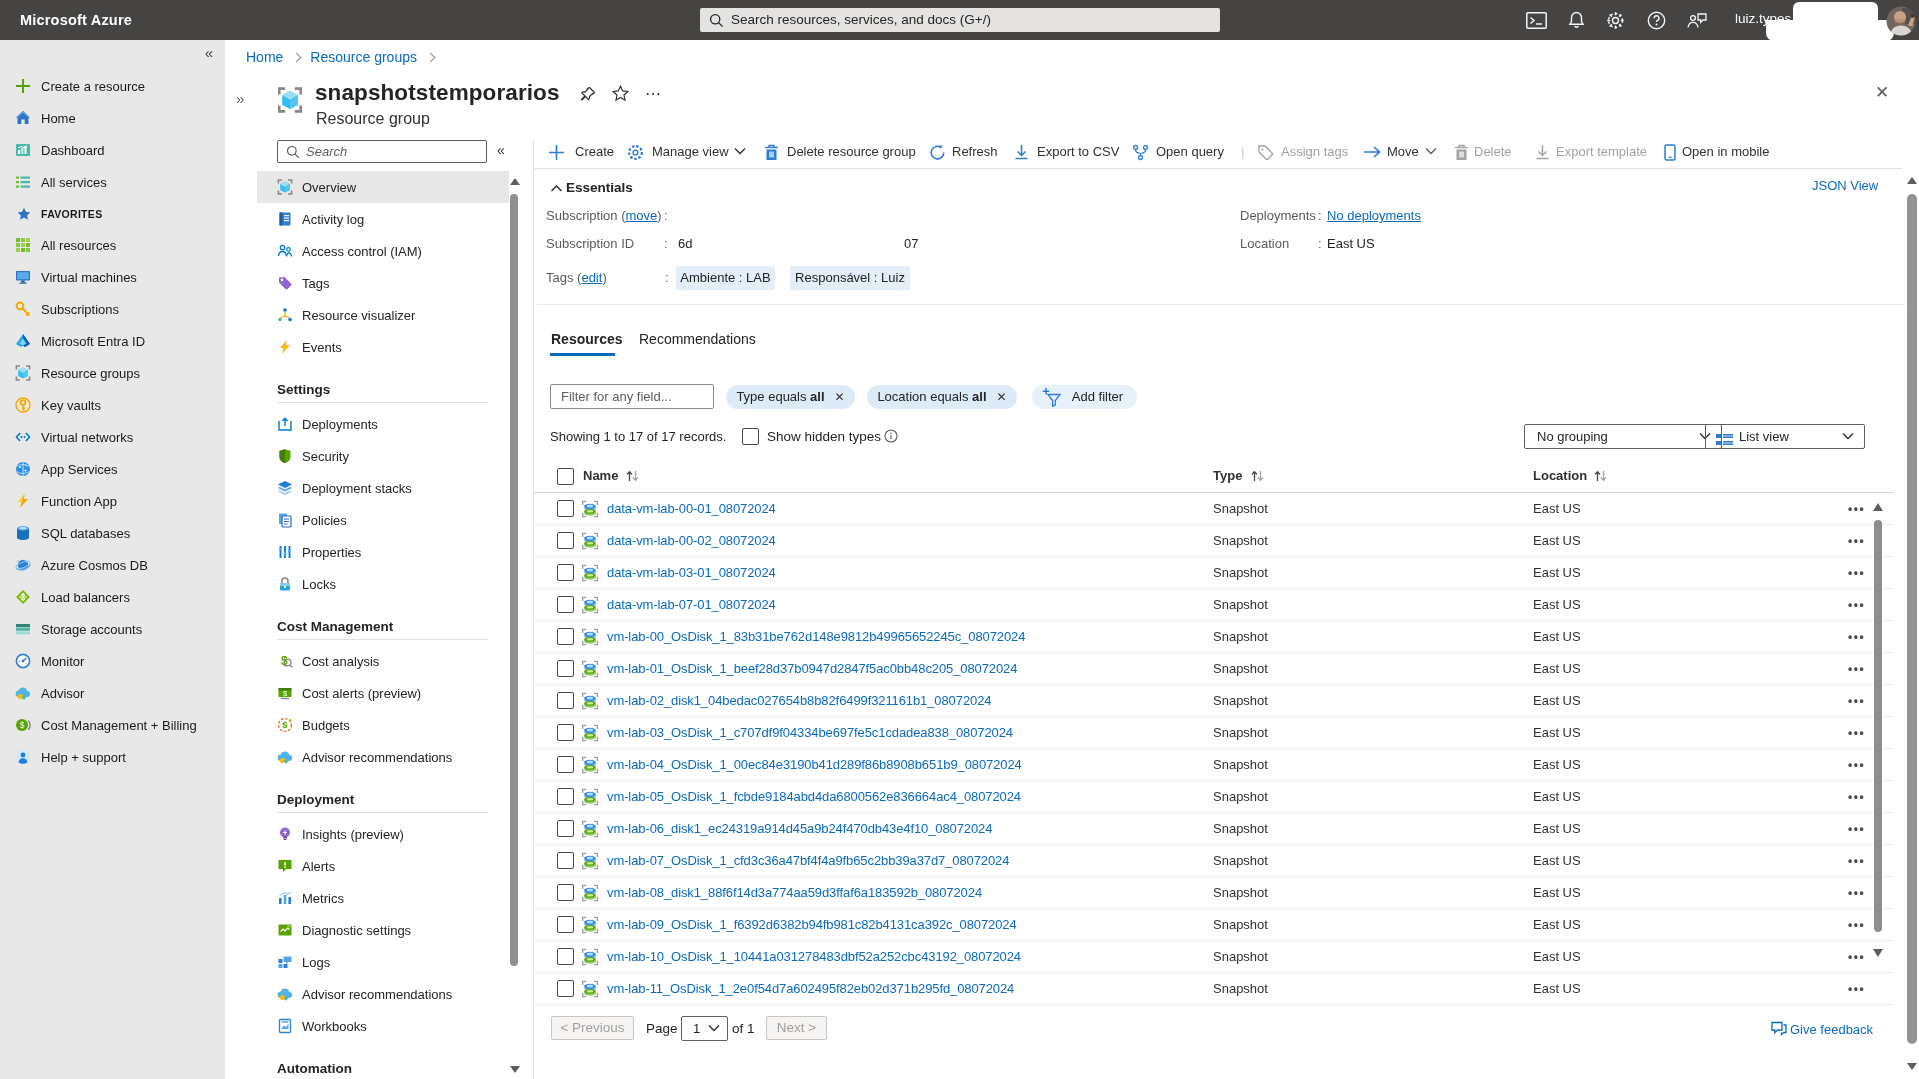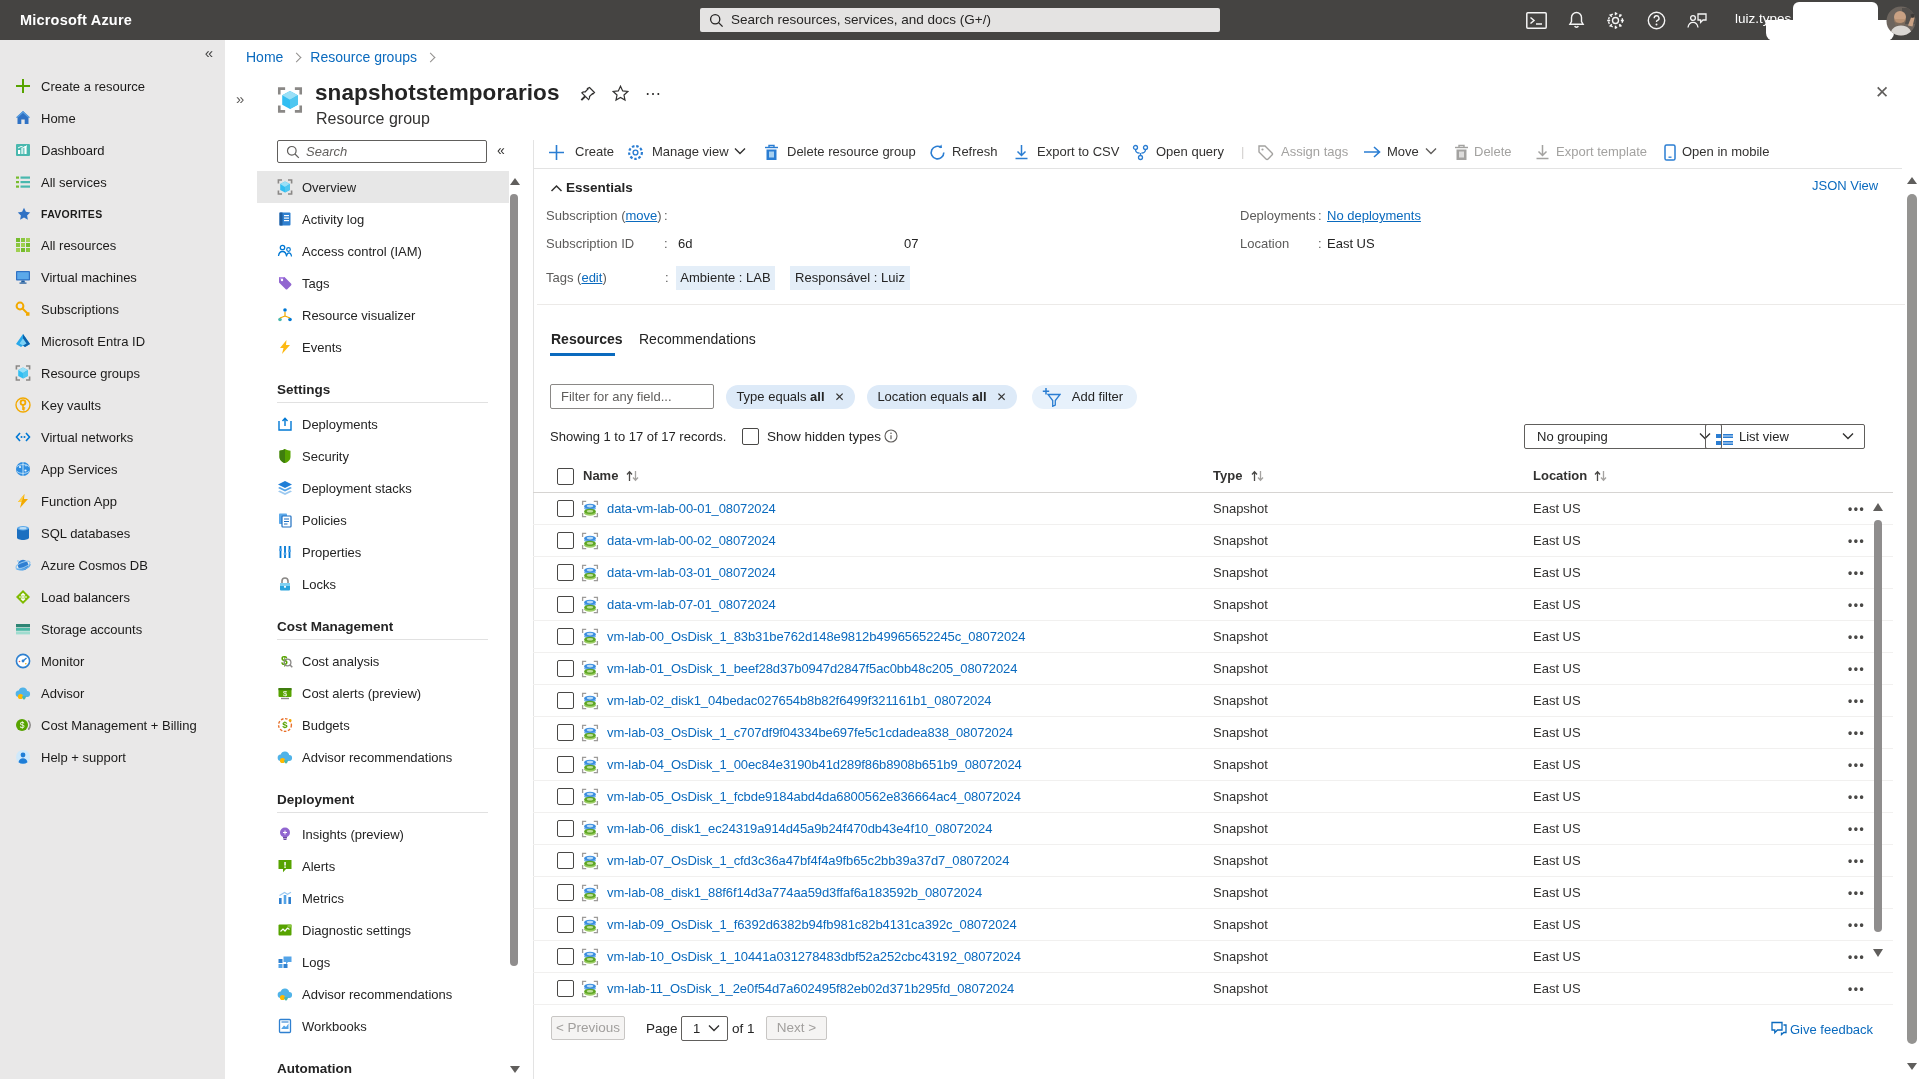--- a/index.html
+++ b/index.html
@@ -1031,21 +1031,21 @@
           <ellipse cx="9" cy="11.4" rx="5.8" ry="2.6" fill="#5ea624"></ellipse>
           <ellipse cx="9" cy="11.2" rx="3.2" ry="1.3" fill="#c0e09a"></ellipse>
         </svg>
       </span>
       <span class="nm">vm-lab-11_OsDisk_1_2e0f54d7a602495f82eb02d371b295fd_08072024</span>
       <span class="ty">Snapshot</span>
       <span class="lo">East US</span>
       <span class="dots">•••</span>
     </div>
 </div>
-<div class="pgbtn" style="left:551px;width:74px;">&lt; Previous</div>
+<div class="pgbtn" style="left:551px;width:83px;">&lt; Previous</div>
 <div class="abs" style="left:646px;top:1021px;font-size:13.5px;color:#242424;">Page</div>
 <div class="drop" style="left:681px;top:1016px;width:47px;"><span style="margin-left:11px;">1</span><span class="car" style="right:7px;"><svg width="12" height="8" viewBox="0 0 12 8" style="">
         <path d="M1 1.5 6 6.5 11 1.5" stroke="#323130" stroke-width="1.4" fill="none"></path>
       </svg></span></div>
 <div class="abs" style="left:732px;top:1021px;font-size:13.5px;color:#242424;">of 1</div>
 <div class="pgbtn" style="left:766px;width:61px;">Next &gt;</div>
 <div class="abs" style="left:1771px;top:1021px;"><svg width="16" height="15" viewBox="0 0 16 15" style="">
       <path d="M1 1.5h10v7.5H6.5L3.8 11.7V9H1z" fill="none" stroke="#0a6abe" stroke-width="1.3"></path>
       <path d="M12.5 4h2.5v7.5h-2.2L10.5 13.5V11.5" fill="none" stroke="#0a6abe" stroke-width="1.3"></path>
     </svg></div>

